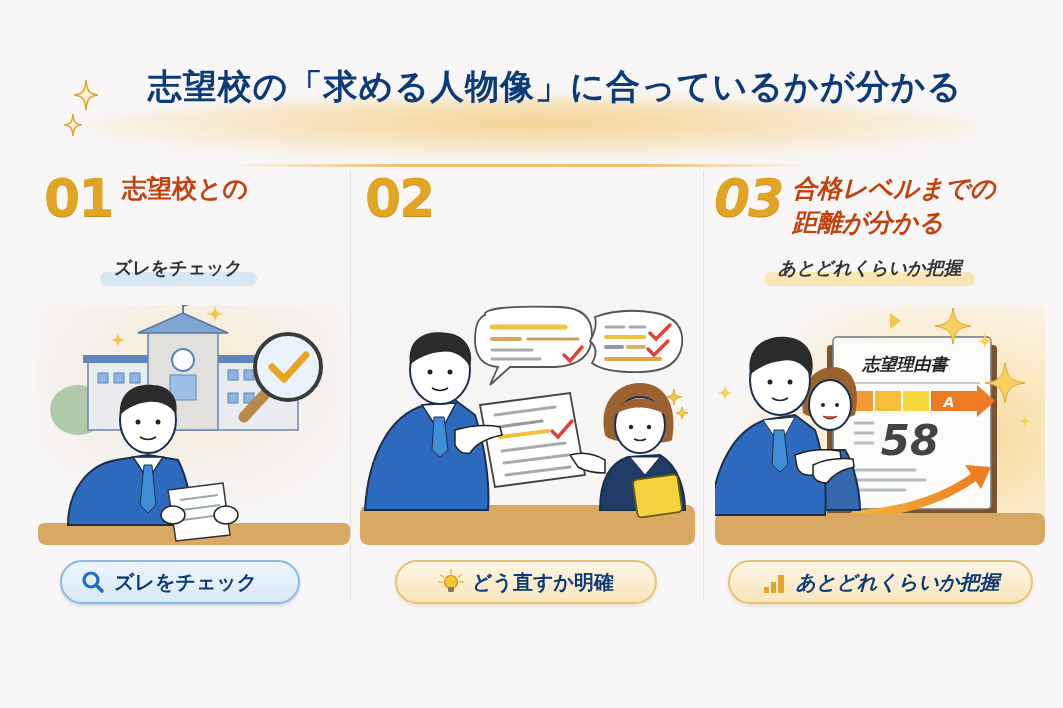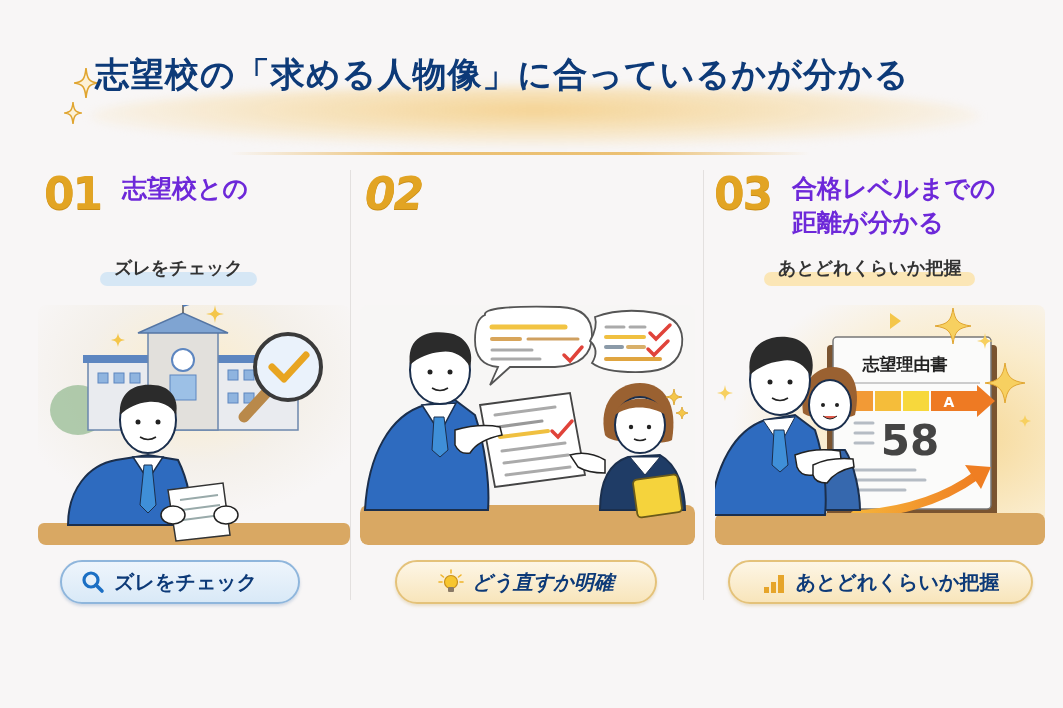--- a/index.html
+++ b/index.html
@@ -5,21 +5,21 @@
   * { box-sizing: border-box; margin: 0; padding: 0; }
   html, body { width: 1063px; height: 708px; overflow: hidden; }
   body {
     background: #f8f6f6;
     font-family: "DejaVu Sans", "Liberation Sans", sans-serif;
     position: relative;
   }
   .page { position: absolute; inset: 0; }
 
   
-  .header { position: absolute; left: 0; top: 44px; width: 1063px; height: 110px; }
+  .header { position: absolute; left: 0; top: 56px; width: 1063px; height: 110px; text-align: center; }
   .header-glow {
     position: absolute; left: 90px; top: 42px; width: 890px; height: 60px;
     background: radial-gradient(ellipse at 50% 40%, rgba(244,205,130,0.85) 0%, rgba(246,214,150,0.55) 40%, rgba(250,235,205,0.15) 75%, rgba(248,246,246,0) 100%);
     border-radius: 50%;
     filter: blur(4px);
   }
   .header-line {
     position: absolute; left: 230px; top: 108px; width: 580px; height: 3px;
     background: linear-gradient(90deg, rgba(230,170,60,0) 0%, rgba(230,170,60,0.7) 30%, rgba(230,170,60,0.7) 70%, rgba(230,170,60,0) 100%);
     border-radius: 2px;
@@ -27,31 +27,31 @@
   .title {
     position: absolute; left: 95px; top: 8px; width: 920px;
     font-size: 34px; font-weight: bold; color: #0d3a78; letter-spacing: 1px;
     white-space: nowrap;
   }
   .sparkle { position: absolute; }
 
   
   .col { position: absolute; top: 160px; height: 450px; }
   .col1 { left: 30px; width: 320px; }
-  .col2 { left: 355px; width: 340px; font-style: italic; }
-  .col3 { left: 700px; width: 350px; }
+  .col2 { left: 355px; width: 340px; }
+  .col3 { left: 700px; width: 350px; font-style: italic; }
   .divider { position: absolute; top: 170px; width: 1px; height: 430px; background: #e3e0df; }
 
   .num {
-    position: absolute; top: 8px; font-size: 44px; font-weight: bold;
+    position: absolute; top: 8px; font-size: 52px; font-weight: bold;
     color: #e2a423; letter-spacing: -2px; font-family: "DejaVu Sans", sans-serif;
     text-shadow: 0 1px 0 #c98d18;
   }
   .heading {
-    position: absolute; top: 12px; font-size: 25px; font-weight: bold; color: #6d28d9;
+    position: absolute; top: 12px; font-size: 25px; font-weight: bold; color: #c2410c;
     line-height: 34px; white-space: nowrap;
   }
   .sub {
     position: absolute; top: 92px; font-size: 18px; font-weight: bold; color: #333;
     white-space: nowrap; padding: 2px 14px; line-height: 28px;
   }
   .sub::after {
     content: ""; position: absolute; left: 0; right: 0; bottom: -2px; height: 14px;
     border-radius: 8px; z-index: -1;
   }

